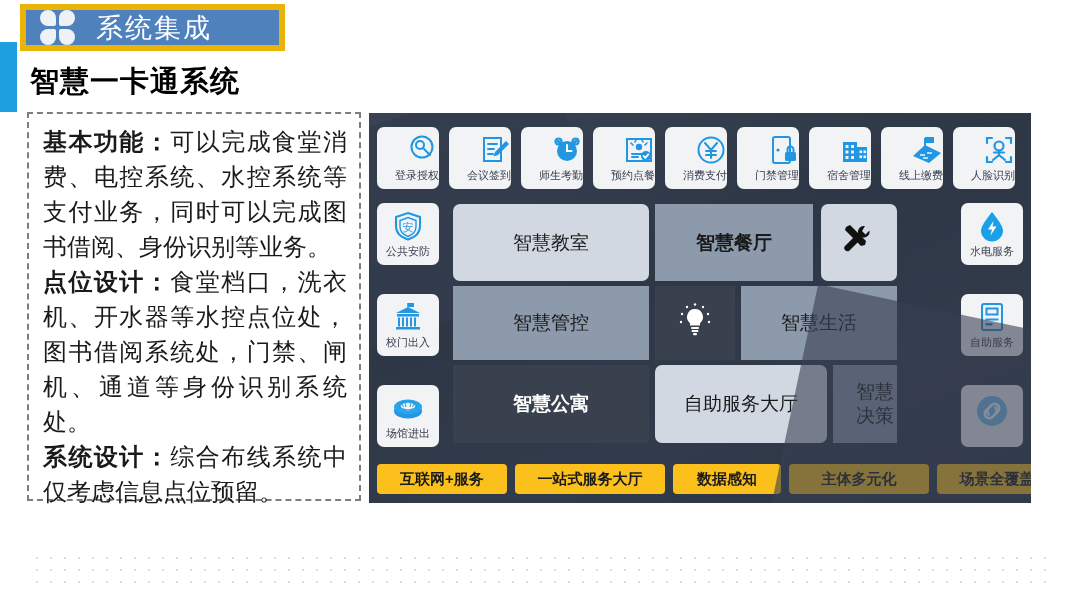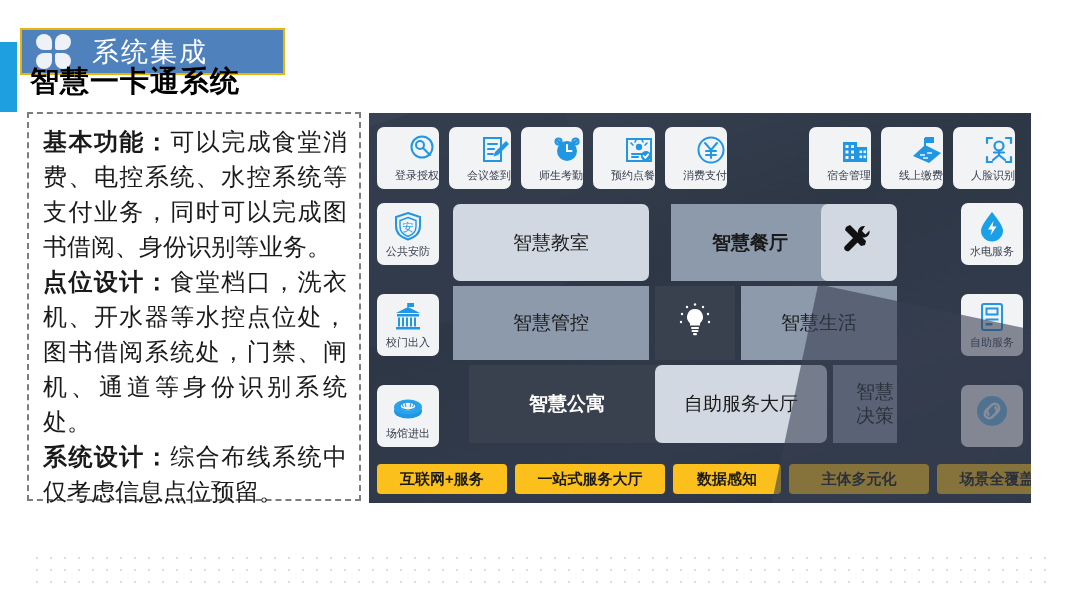--- a/index.html
+++ b/index.html
@@ -16,22 +16,22 @@
     position: absolute; left: 0; top: 42px;
     width: 17px; height: 70px;
     background: #1e9fe0;
   }
 
   
   .badge {
     position: absolute; left: 20px; top: 4px;
     width: 265px; height: 47px;
     background: #4f81bd;
-    border: 2px solid #eab308;
-    display: flex; align-items: center; margin-top: 24px;
+    border: 6px solid #eab308;
+    display: flex; align-items: center;
   }
   .badge-icon {
     width: 40px; height: 36px; margin-left: 14px;
     position: relative; flex: none;
   }
   .badge-icon i {
     position: absolute; width: 16px; height: 16px;
     background: #eef2f7;
   }
   .badge-icon i:nth-child(1){ left:0;  top:0;  border-radius: 8px 8px 2px 8px; }
@@ -106,21 +106,21 @@
 
   
   .tile {
     position: absolute;
     display: flex; align-items: center; justify-content: center;
     font-size: 19px; color: #1a1a1a;
   }
   .tile.light { background: #d2d8e1; border-radius: 7px; }
   .tile.mid   { background: #8d9aab; }
   .tile.dark  { background: #39414f; color: #ffffff; }
-  .tile.b { font-weight: 700; margin-left: 16px; }
+  .tile.b { font-weight: 700; }
   .tile.two-line { line-height: 24px; text-align: center; padding-left: 20px; }
 
   
   .yellow-row { position: absolute; left: 0; bottom: 9px; width: 100%; height: 30px; }
   .ybtn {
     position: absolute; height: 30px;
     background: #fbc01b; border-radius: 4px;
     display: flex; align-items: center; justify-content: center;
     font-size: 15px; font-weight: 700; color: #1a1a1a;
     white-space: nowrap;
@@ -220,20 +220,31 @@
       <div class="chip top" style="left:296px">
         <span class="glyph">
           <svg width="32" height="32" viewBox="0 0 32 32">
               <circle cx="16" cy="16" r="12.5" fill="none" stroke="#2196e3" stroke-width="2"></circle>
               <path d="M10 9 l6 7 6-7 M11 17h10 M11 21h10 M16 16v8" stroke="#2196e3" stroke-width="2" fill="none" stroke-linecap="round"></path>
             </svg>
         </span>
         <span class="lbl">消费支付</span>
       </div>
 
+      <div class="chip top" style="left:368px">
+        <span class="glyph">
+          <svg width="32" height="32" viewBox="0 0 32 32">
+              <rect x="6" y="3" width="17" height="26" rx="2" fill="none" stroke="#2196e3" stroke-width="2"></rect>
+              <circle cx="11" cy="16" r="1.6" fill="#2196e3"></circle>
+              <rect x="18" y="18" width="11" height="9" rx="1.5" fill="#2196e3"></rect>
+              <path d="M20.5 18 v-2.5a3 3 0 0 1 6 0V18" fill="none" stroke="#2196e3" stroke-width="2"></path>
+            </svg>
+        </span>
+        <span class="lbl">门禁管理</span>
+      </div>
 
       <div class="chip top" style="left:440px">
         <span class="glyph">
           <svg width="32" height="32" viewBox="0 0 32 32">
               <rect x="4" y="8" width="14" height="20" fill="#2196e3"></rect>
               <rect x="18" y="13" width="10" height="15" fill="#2196e3"></rect>
               <g fill="#f2f3f5">
                 <rect x="6.5" y="11" width="3" height="3"></rect>
                 <rect x="12" y="11" width="3" height="3"></rect>
                 <rect x="6.5" y="16.5" width="3" height="3"></rect>

